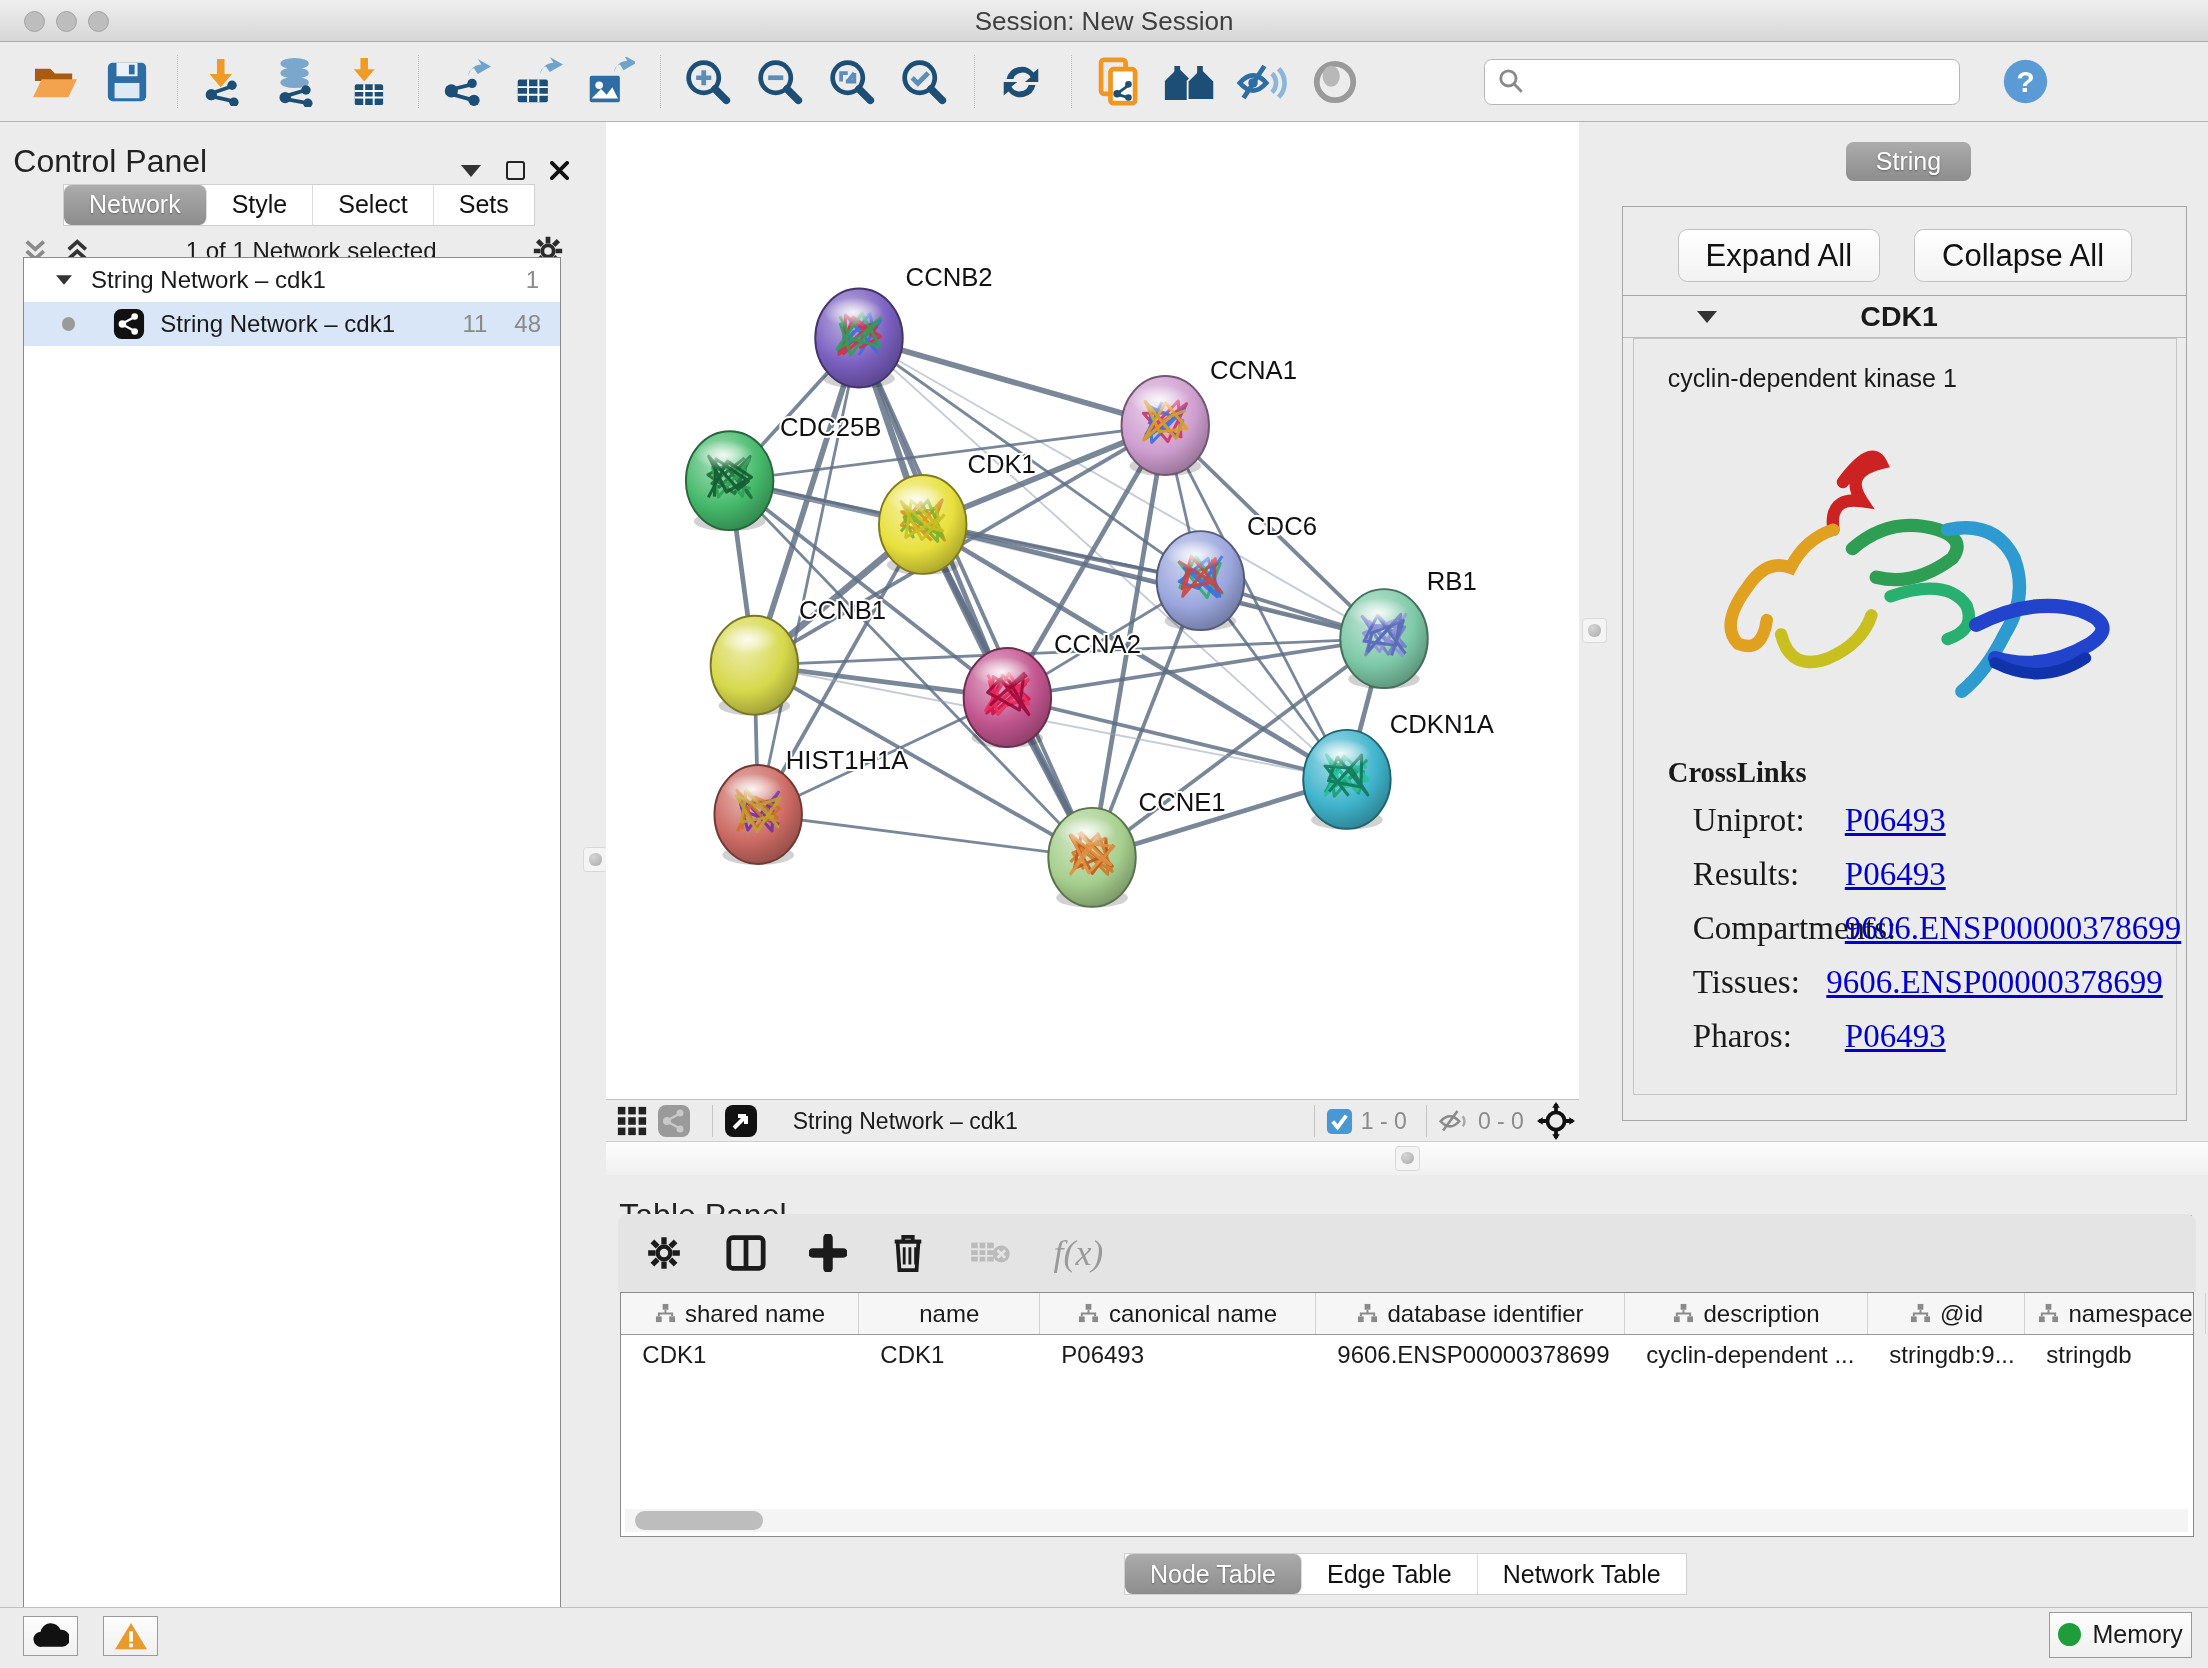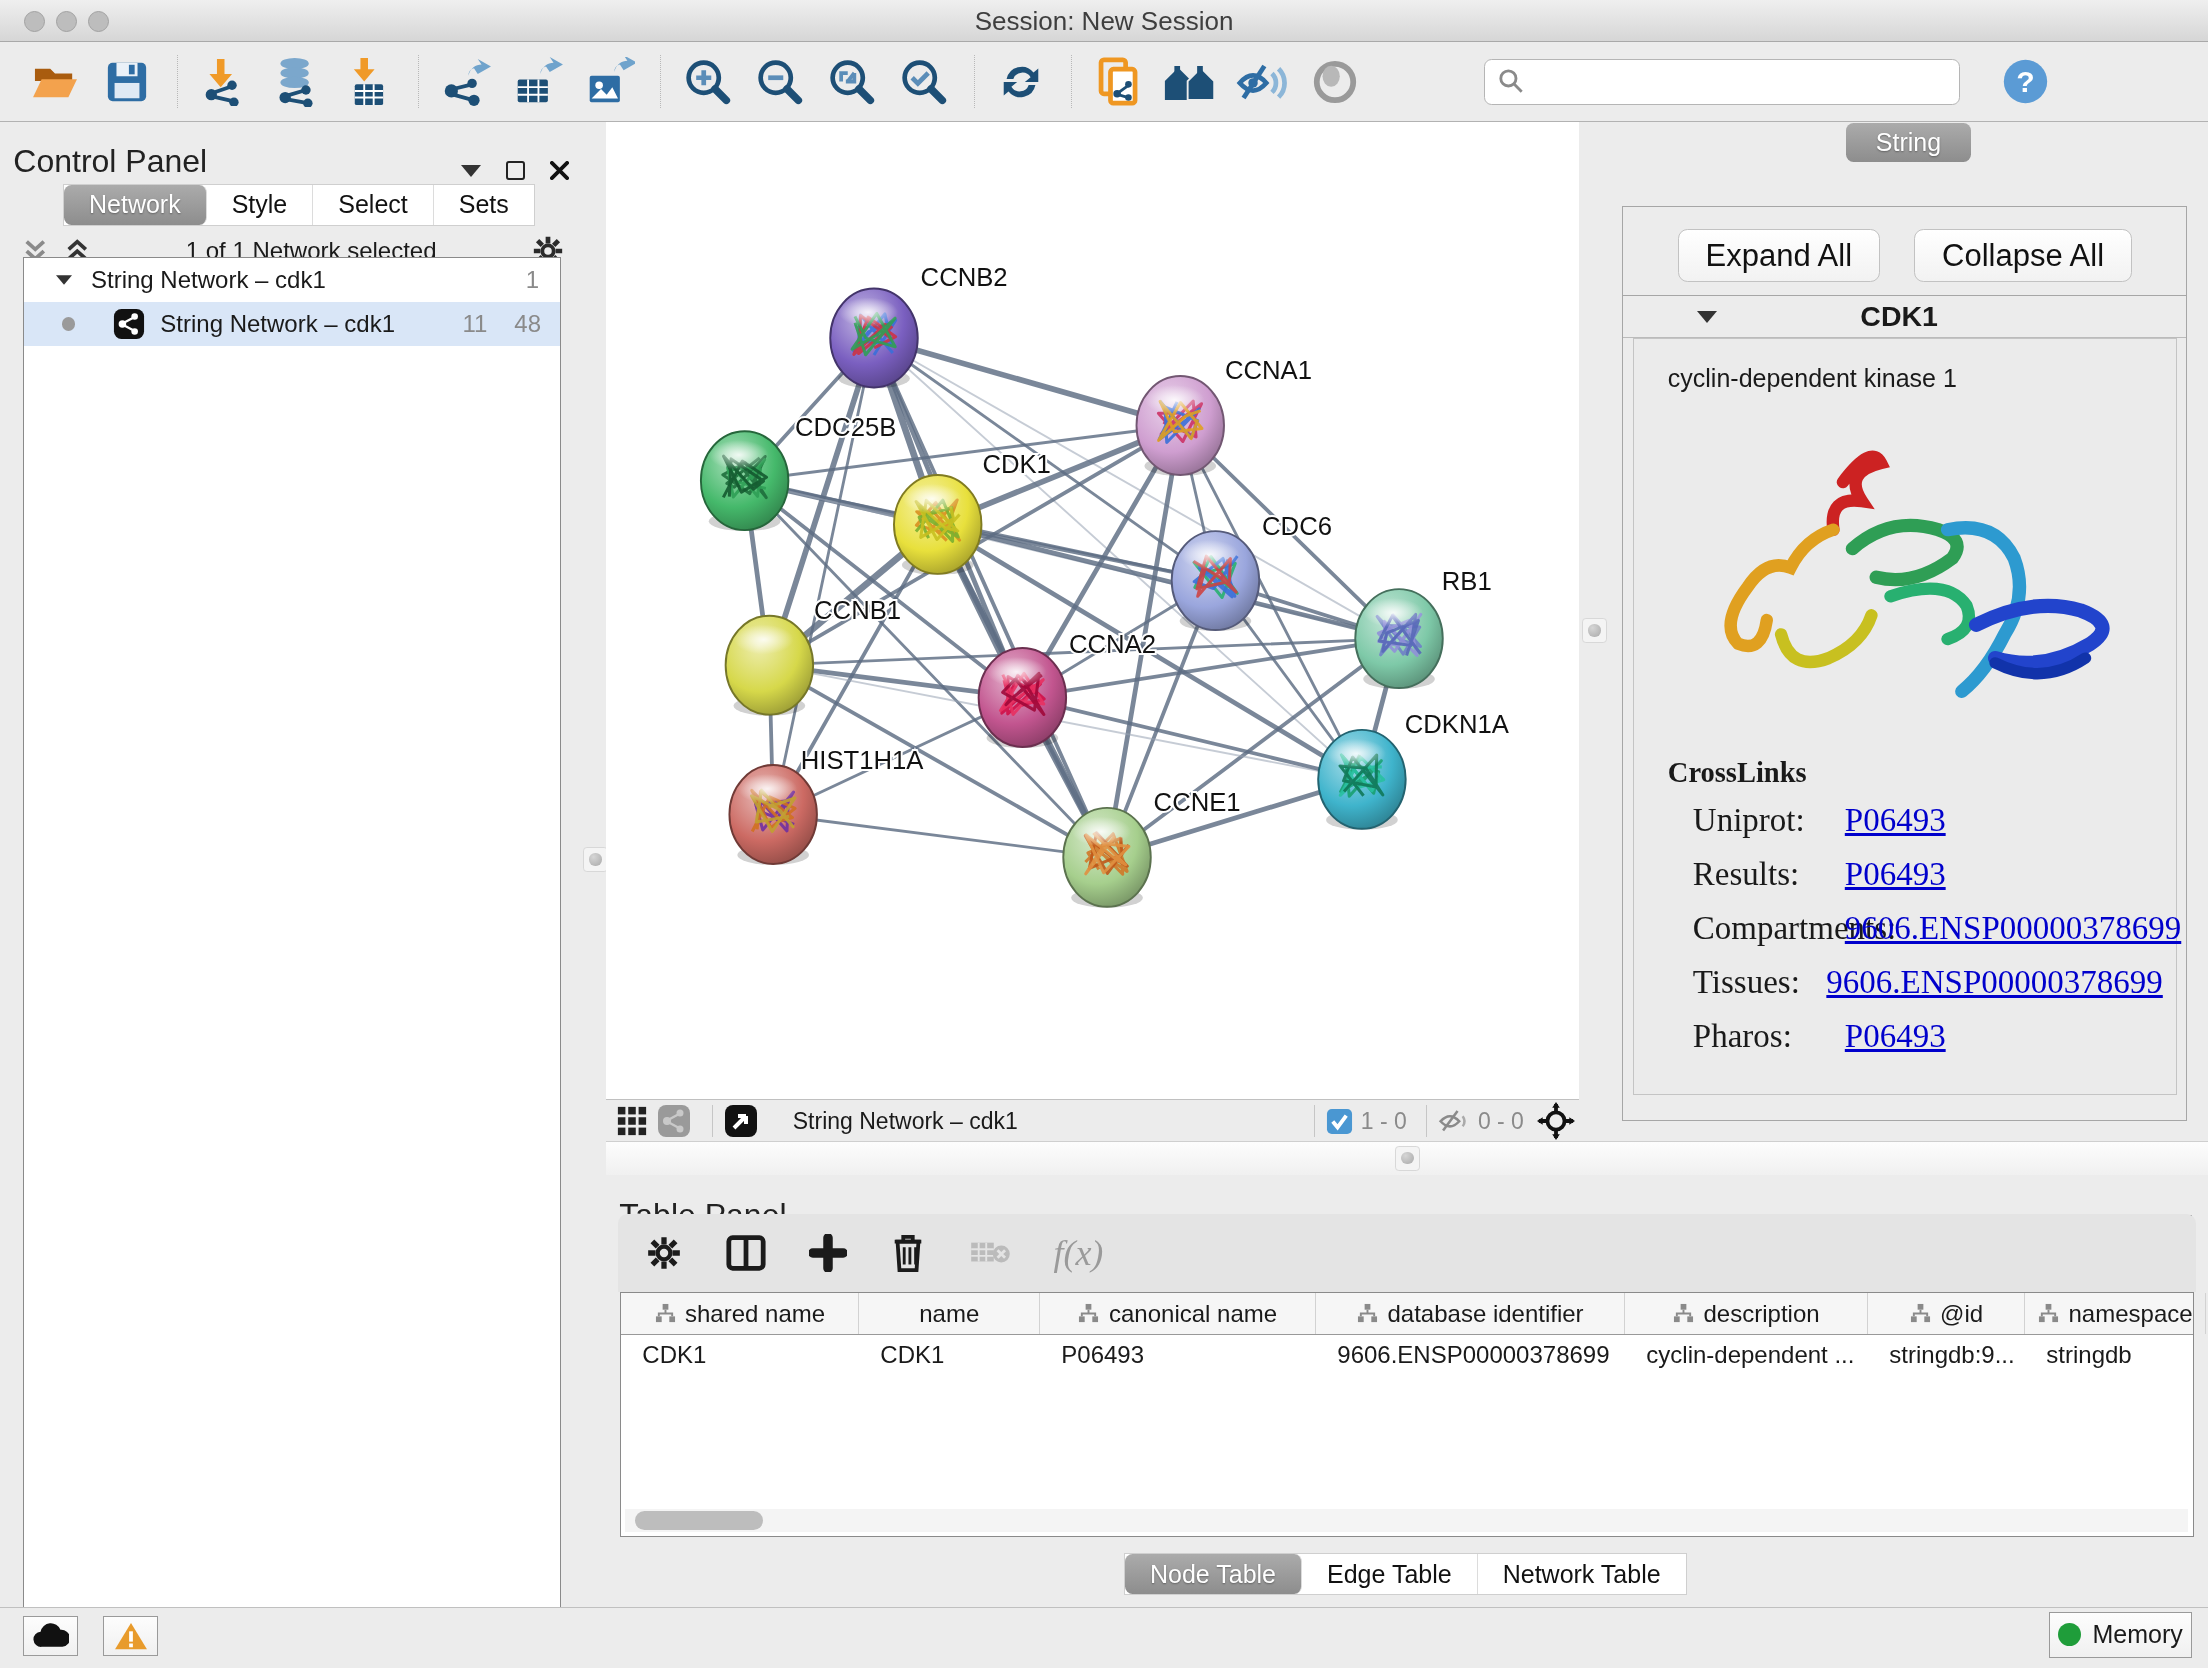--- a/index.html
+++ b/index.html
@@ -51,21 +51,21 @@
   .ctrlpanel { left:0; top:122px; width:586px; height:1484px; background:#ececec; }
   .selrow { display:flex; align-items:center; height:49px; padding:0 21px; font-size:24px; }
   .netlist { position:absolute; left:23px; top:135px; width:538px; height:1440px;
     background:#fff; border:1.9px solid #8a8a8a; }
   .nrow { display:flex; align-items:center; height:44px; font-size:24px; }
   .nrow.child { background:#d9e6f7; }
   .gray { color:#8a8a8a; }
 
   
   .netpanel { left:606px; top:122px; width:973px; height:1020px; background:#ececec; }
-  .netcanvas { position:absolute; left:0; top:0; width:1116px; height:977px; background:#fff;padding-left:15px; }
+  .netcanvas { position:absolute; left:0; top:0; width:1116px; height:977px; background:#fff; }
   .nettools { position:absolute; left:0; top:977px; width:973px; height:43px; background:#ececec;
     border-top:1px solid #c0c0c0; display:flex; align-items:center; padding-left:9.5px; font-size:23px; }
   .ntbtn { display:flex; align-items:center; justify-content:center; margin-right:9.5px; }
   .ntsep { width:0; height:32px; border-left:1px solid #c6c6c6; margin:0 11.4px; }
   .splitV { background:#ececec; }
   .splitdot { position:absolute; width:25px; height:25px; background:#f4f4f4; border:1px solid #d8d8d8;
     border-radius:3.8px; display:flex; align-items:center; justify-content:center; }
   .splitdot i { width:12.4px; height:12.4px; border-radius:50%;
     background:radial-gradient(circle at 35% 30%, #d6d6d6,#a9a9a9); display:block; }
 
@@ -631,21 +631,21 @@
     </div>
   </div>
 
   <div class="abs splitV" style="left:1579px;top:122px;width:30px;height:1020px">
     <div class="splitdot" style="left:2.9px;top:496px">
         <i></i>
       </div>
   </div>
 
   <div class="abs results">
-    <div style="text-align:center;margin-top:1px">
+    <div style="text-align:center;margin-top:20px">
       <span class="tab sel" style="display:inline-block;padding:4.8px 30px">String</span>
     </div>
     <div class="rbox" style="top:84px;height:99px;display:flex;align-items:center;justify-content:center;gap:34px">
       <button class="btn">Expand All</button>
       <button class="btn">Collapse All</button>
     </div>
     <div class="rbox" style="top:173px;height:826px">
       <div class="gene-head">
         <span class="tri-down" style="margin-left:74px"></span>
         <span class="gene-title">CDK1</span>

